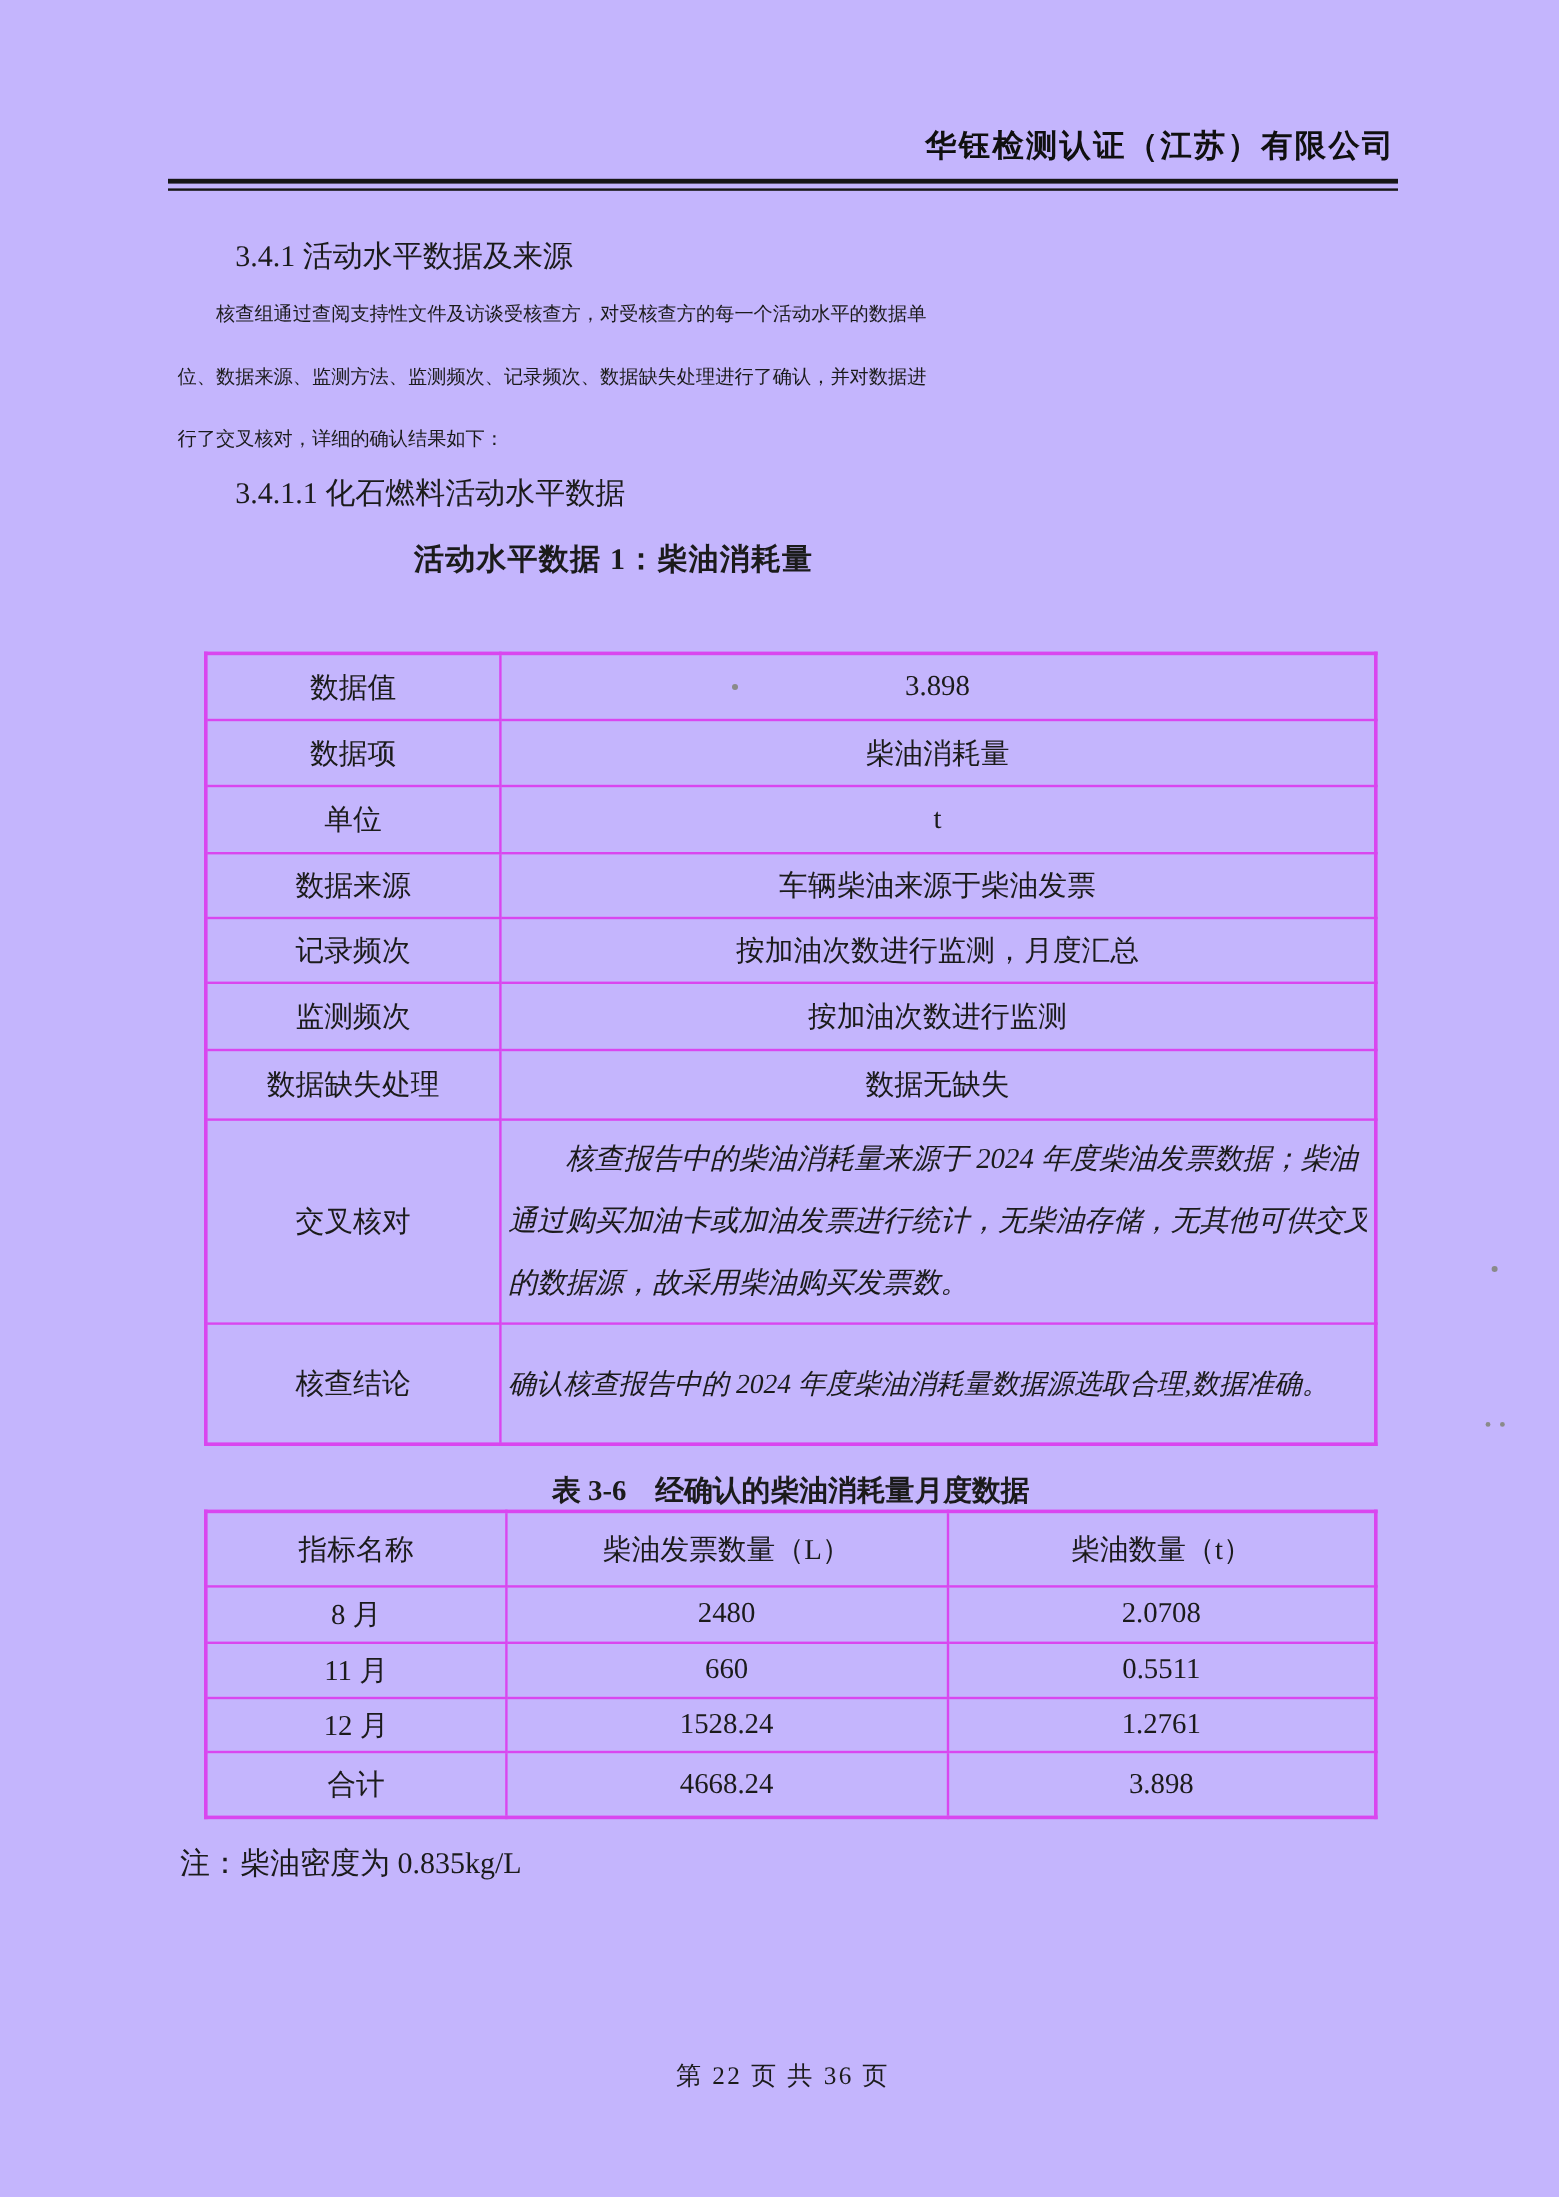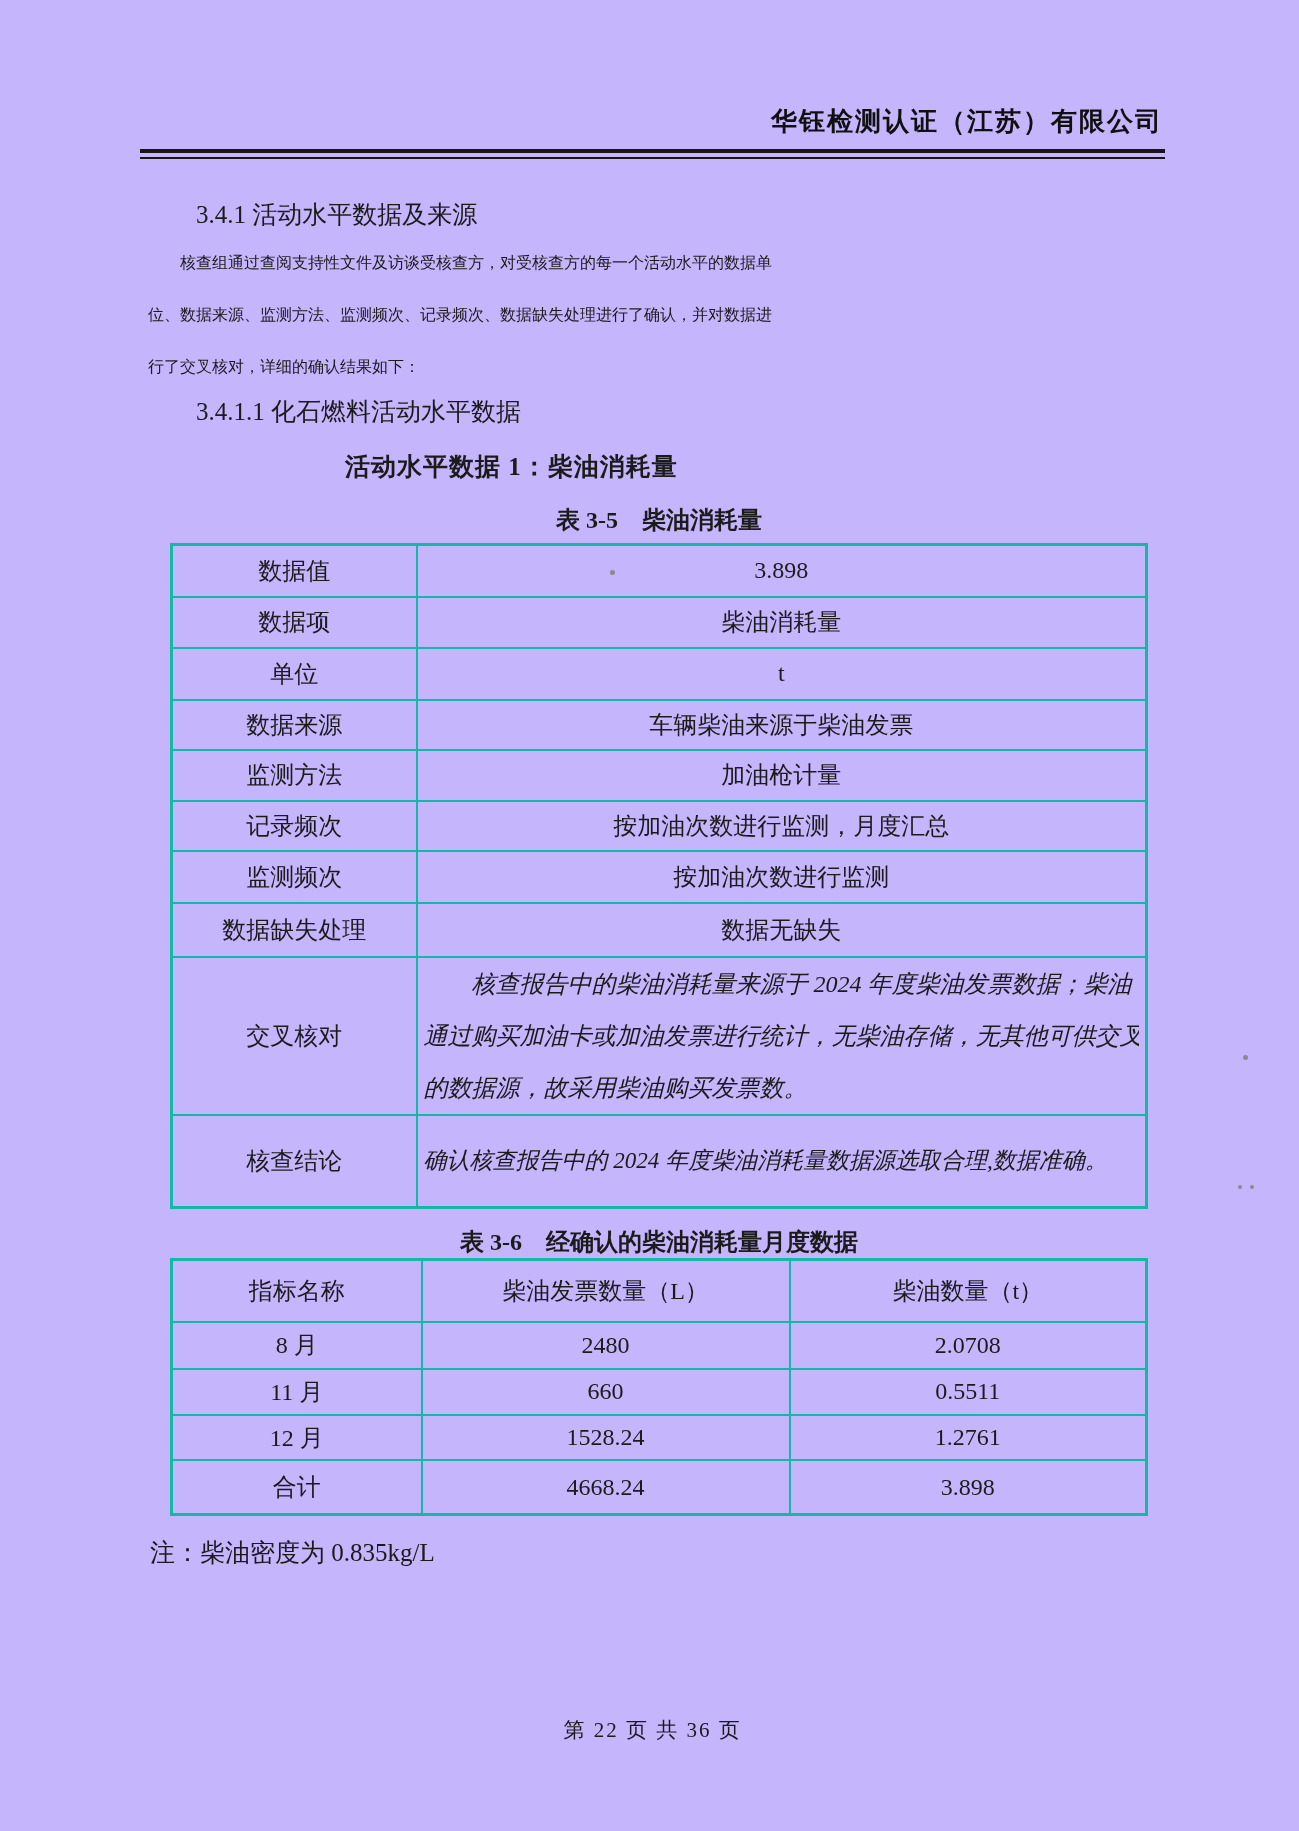--- a/index.html
+++ b/index.html
@@ -29,21 +29,21 @@
   .pline.indent{text-indent:2em;}
   .h3411{left:196px;top:398px;font-size:25px;line-height:28px;}
   .activity-title{left:345px;top:452px;font-size:25px;font-weight:700;line-height:30px;letter-spacing:1px;}
   .tbl-title{left:170px;width:978px;text-align:center;font-size:24px;font-weight:700;white-space:pre;}
   .t35-title{top:504px;}
   .t36-title{top:1226px;}
   .twrap{left:170px;width:978px;}
   .t35wrap{top:543px;height:662px;}
   .t36wrap{top:1258px;height:258px;}
   table{border-collapse:collapse;table-layout:fixed;width:100%;height:100%;}
-  table,td,th{border:2px solid #14b8a6;}
+  table,td,th{border:2px solid #d946ef;}
   table{border-width:3px;}
   td,th{padding:0 4px;font-size:24px;font-weight:400;vertical-align:middle;overflow:hidden;}
   .lbl{text-align:center;}
   .val{text-align:center;}
   .cell-left{text-align:left;padding-left:6px;padding-right:6px;font-style:italic;}
   .cline{height:52px;line-height:52px;white-space:nowrap;overflow:hidden;}
   .cline.indent{text-indent:2em;}
   .concl{white-space:nowrap;font-size:23px;}
   .t36 th{font-weight:400;text-align:center;}
   .note{left:150px;top:1536px;font-size:25px;}
@@ -63,21 +63,20 @@
   <div class="abs para">
     <div class="pline indent">核查组通过查阅支持性文件及访谈受核查方，对受核查方的每一个活动水平的数据单</div>
     <div class="pline">位、数据来源、监测方法、监测频次、记录频次、数据缺失处理进行了确认，并对数据进</div>
     <div class="pline">行了交叉核对，详细的确认结果如下：</div>
   </div>
 
   <div class="abs h3411">3.4.1.1 化石燃料活动水平数据</div>
 
   <div class="abs activity-title">活动水平数据 1：柴油消耗量</div>
 
-  <div class="abs tbl-title t35-title">表 3-5　柴油消耗量</div>
 
   <div class="abs twrap t35wrap">
     <table>
       <colgroup>
           <col style="width:245px">
           <col>
         </colgroup>
       <tbody>
           <tr style="height:52px">
         <td class="lbl">数据值</td>
@@ -87,24 +86,20 @@
         <td class="lbl">数据项</td>
         <td class="val">柴油消耗量</td>
       </tr>
       <tr style="height:52px">
         <td class="lbl">单位</td>
         <td class="val">t</td>
       </tr>
       <tr style="height:50px">
         <td class="lbl">数据来源</td>
         <td class="val">车辆柴油来源于柴油发票</td>
-      </tr>
-      <tr style="height:51px">
-        <td class="lbl">监测方法</td>
-        <td class="val">加油枪计量</td>
       </tr>
       <tr style="height:50px">
         <td class="lbl">记录频次</td>
         <td class="val">按加油次数进行监测，月度汇总</td>
       </tr>
       <tr style="height:52px">
         <td class="lbl">监测频次</td>
         <td class="val">按加油次数进行监测</td>
       </tr>
       <tr style="height:54px">

